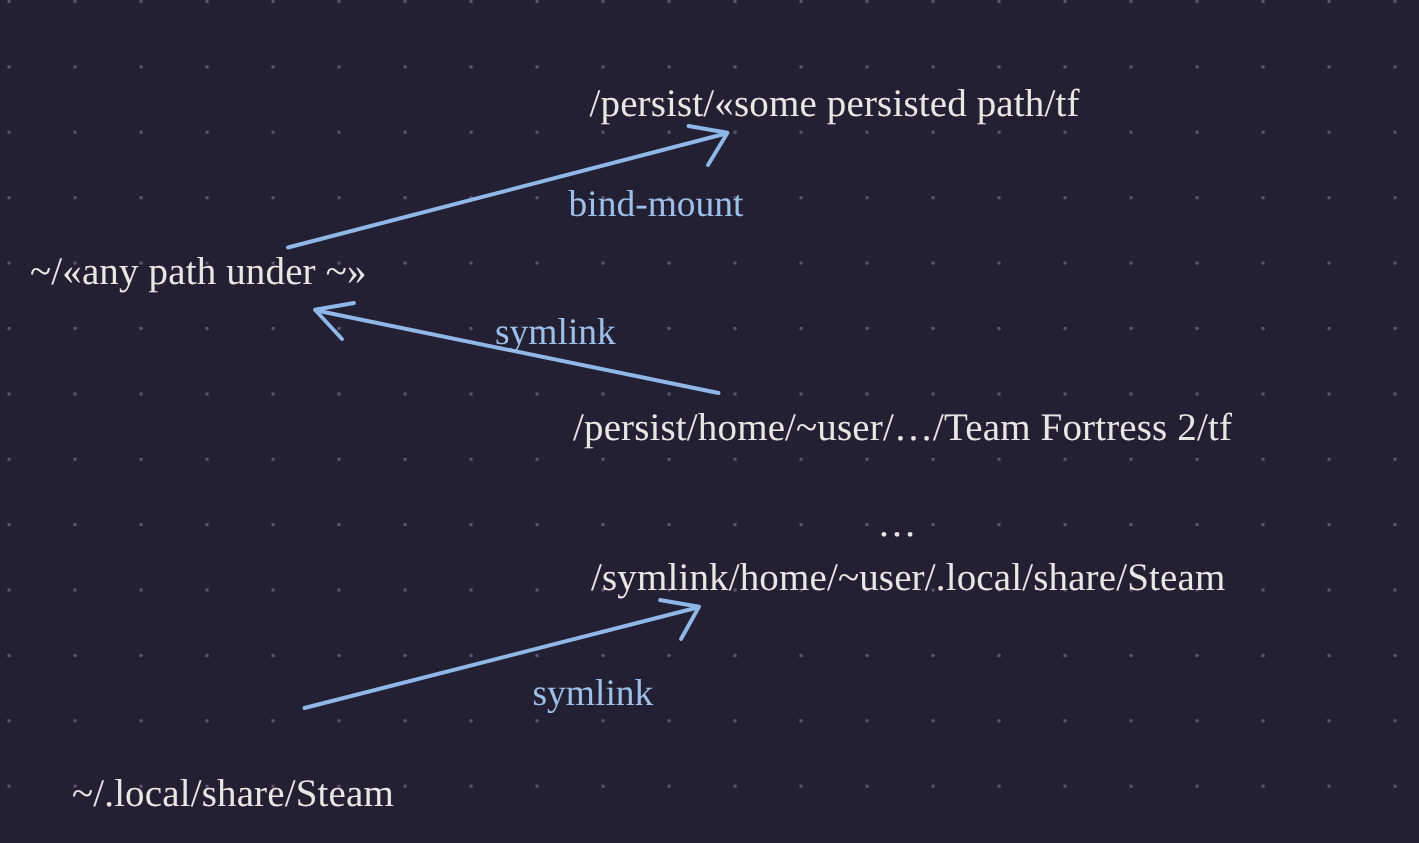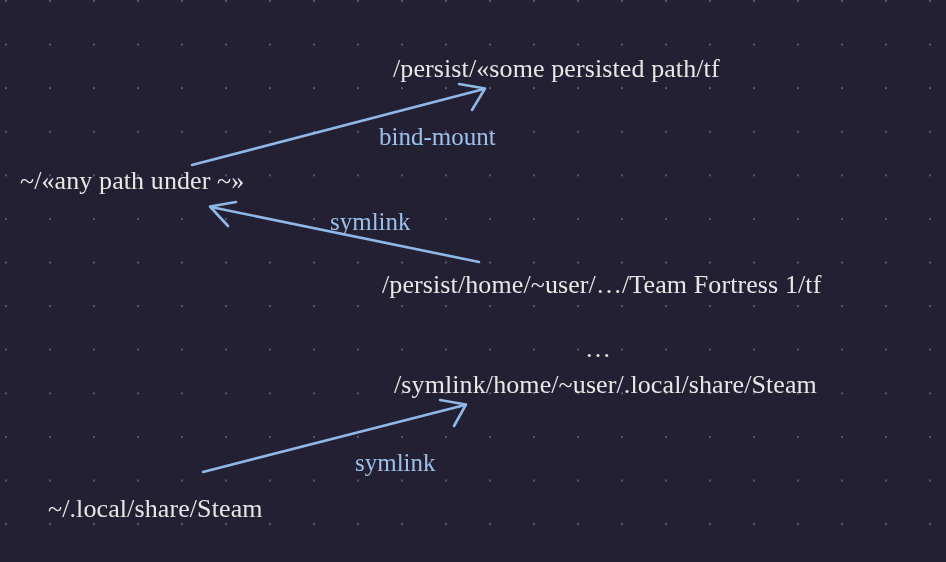--- a/index.html
+++ b/index.html
@@ -77,27 +77,27 @@
     <g>
       <line x1="203" y1="472" x2="465" y2="405"></line>
       <polyline points="440,400 466,404.5 454,426"></polyline>
     </g>
   </svg>
 
   <div class="node" style="left:20px; top:168px;">~/«any path under ~»</div>
 
   <div class="node" style="left:393px; top:56px;">/persist/«some persisted path/tf</div>
 
-  <div class="node" style="left:382px; top:272px;">/persist/home/~user/…/Team Fortress 1/tf</div>
+  <div class="node" style="left:382px; top:272px;">/persist/home/~user/…/Team Fortress 2/tf</div>
 
   <div class="dots-node" style="left:585px; top:336px;">…</div>
 
   <div class="node" style="left:394px; top:372px;">/symlink/home/~user/.local/share/Steam</div>
 
-  <div class="node" style="left:48px; top:496px;">~/.local/share/Steam</div>
+  <div class="node" style="left:48px; top:516px;">~/.local/share/Steam</div>
 
   <div class="edge-label" style="left:379px; top:124px;">bind-mount</div>
 
   <div class="edge-label" style="left:330px; top:209px;">symlink</div>
 
   <div class="edge-label" style="left:355px; top:450px;">symlink</div>
 
 </div>
 
 </body></html>

